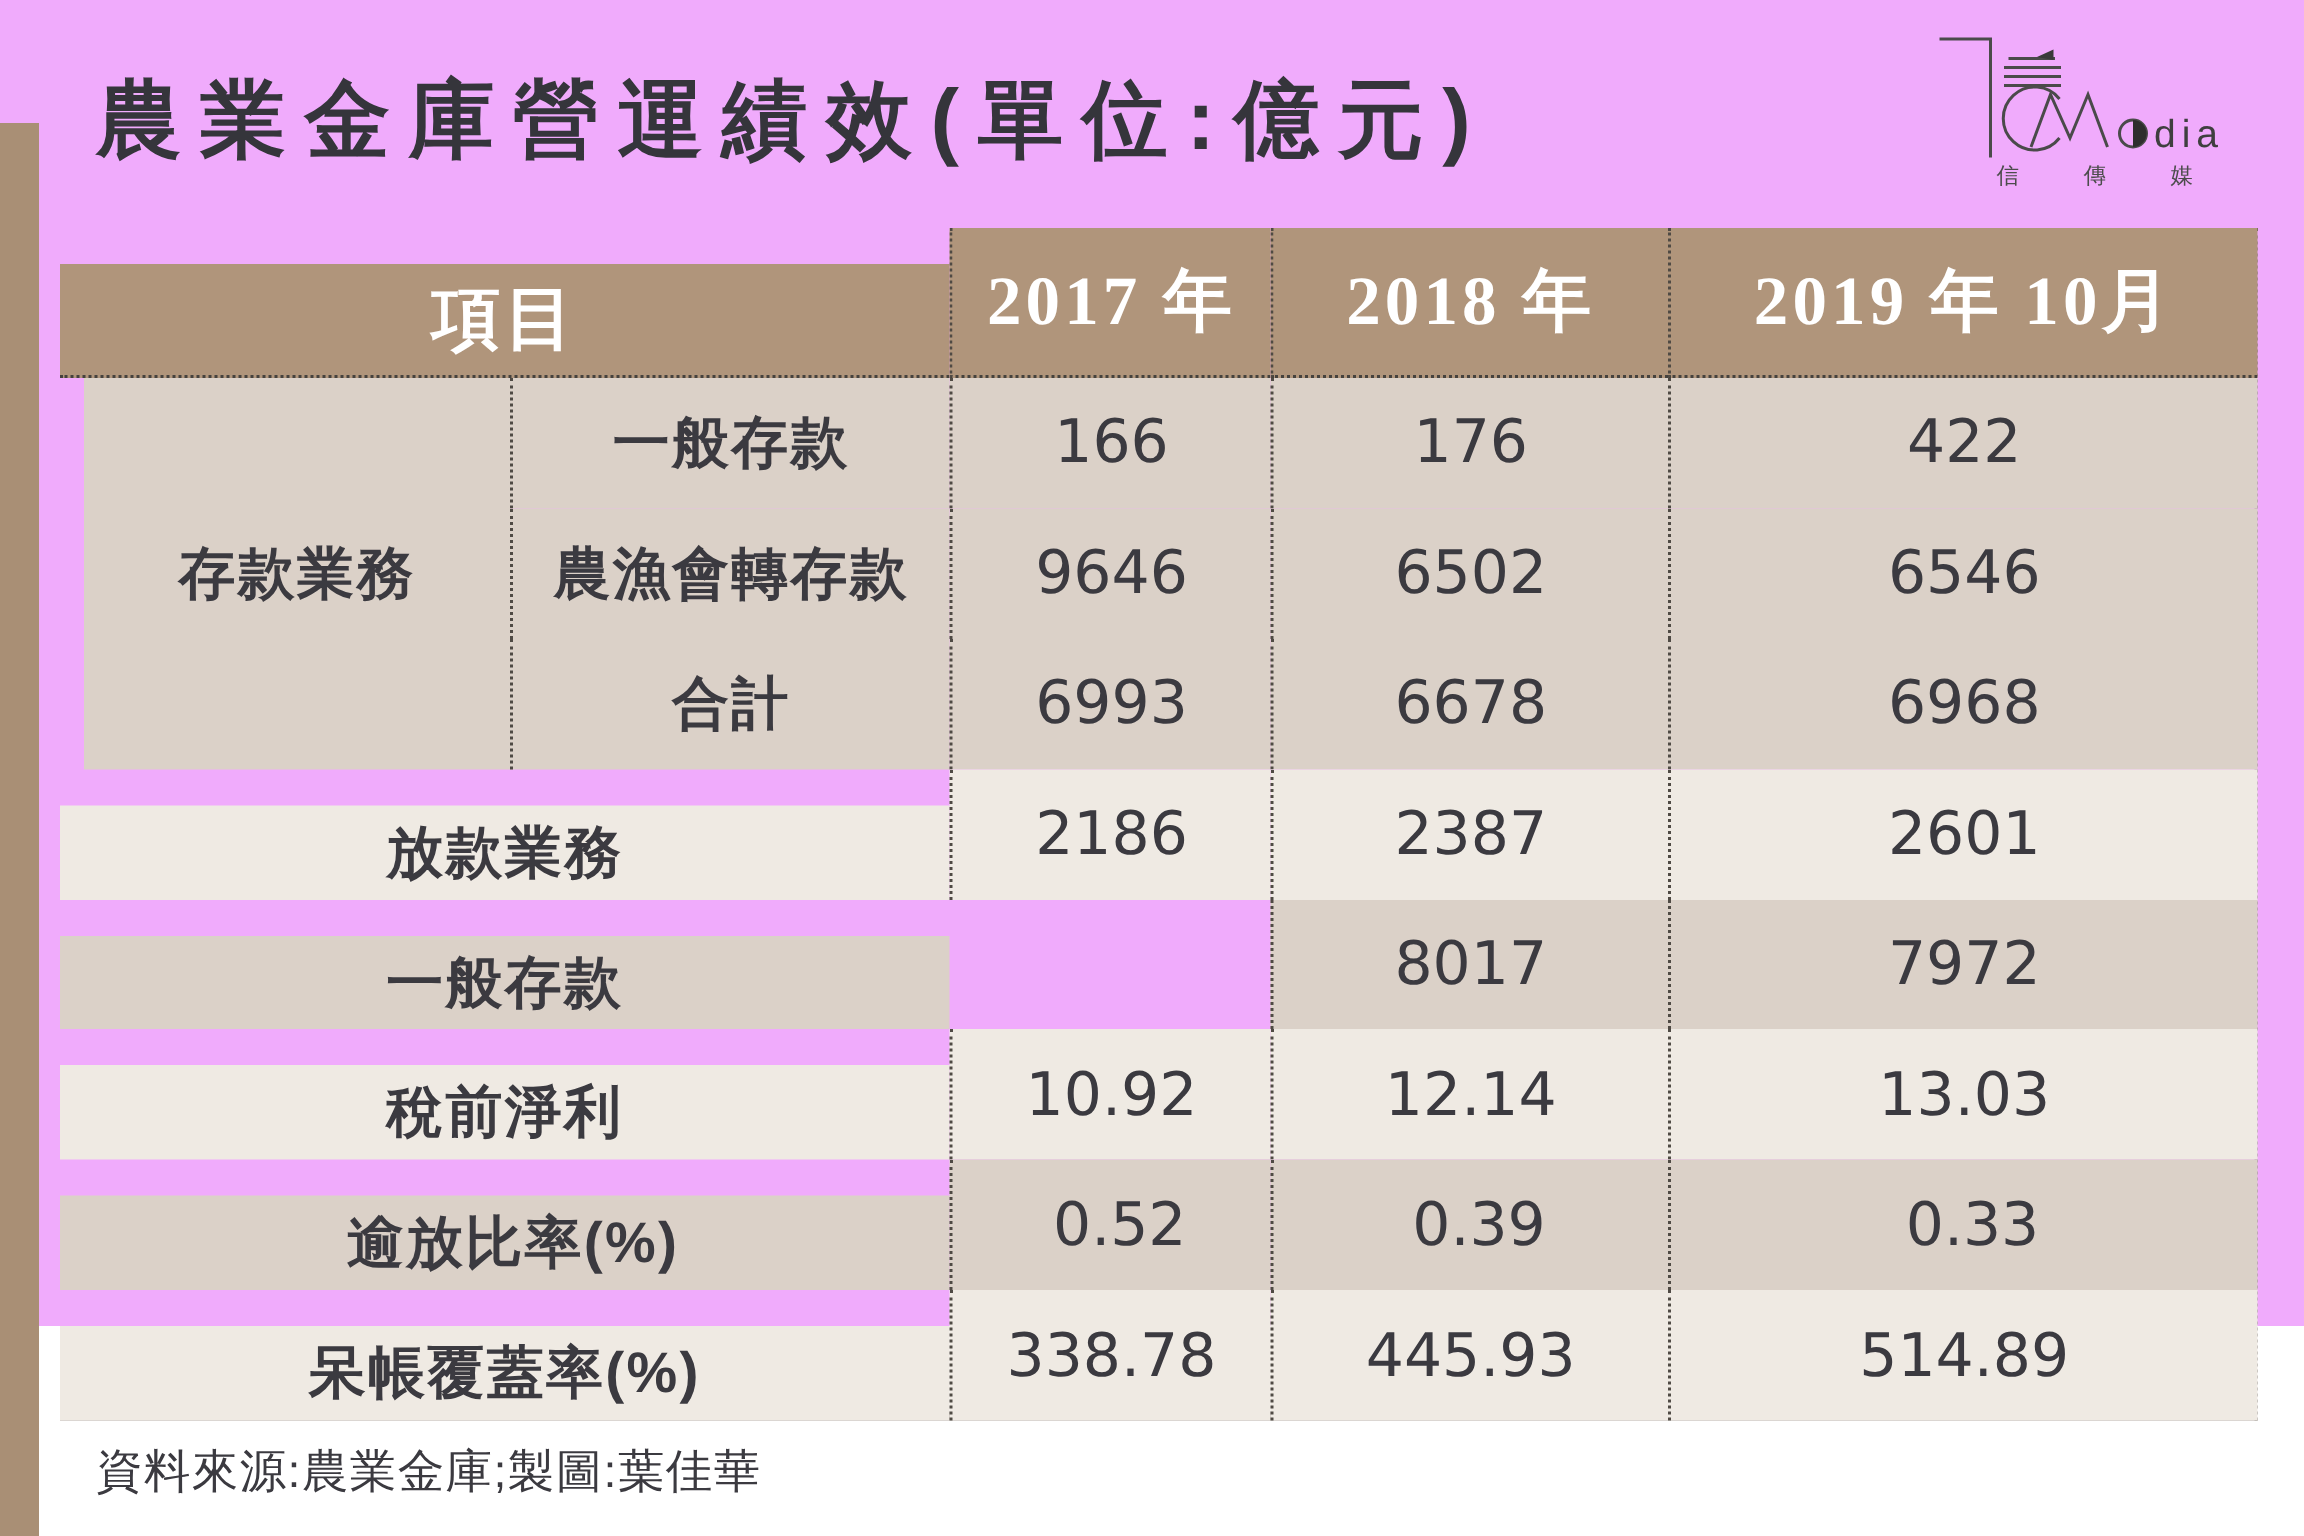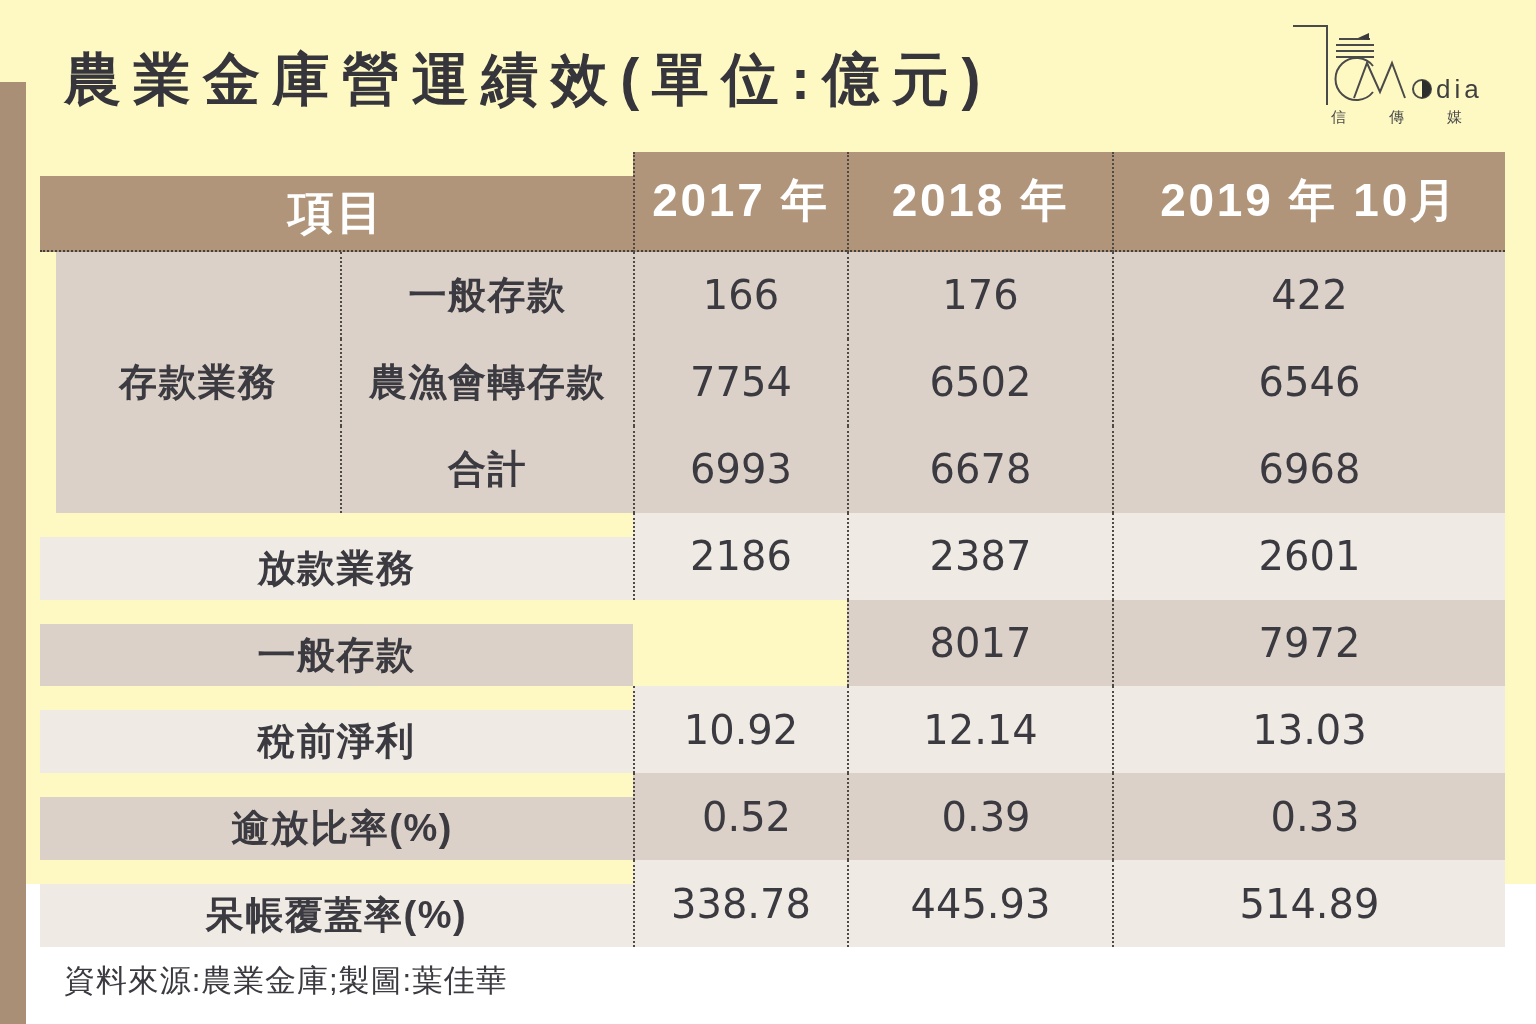--- a/index.html
+++ b/index.html
@@ -1,18 +1,18 @@
 <!DOCTYPE html>
 <html><head>
 <meta charset="utf-8">
 <style>
   * { margin:0; padding:0; box-sizing:border-box; }
   html,body { width:1536px; height:1024px; background:#ffffff; overflow:hidden;
               font-family:"Liberation Sans", sans-serif; }
-  #stage { position:relative; width:1536px; height:884px; background:#fef9c3; }
+  #stage { position:relative; width:1536px; height:884px; background:#f0abfc; }
 
   
   .accent-bar { position:absolute; left:0; top:82px; width:26px; height:942px;
                 background:#a98f75; }
 
   
   .page-title { position:absolute; left:64px; top:42px; width:1200px;
                 font-size:57px; font-weight:bold; letter-spacing:0.22em;
                 color:#35353b; white-space:nowrap; }
 
@@ -25,21 +25,21 @@
                 grid-template-columns:300px 293px 214px 265px 393px;
                 grid-template-rows:100px repeat(8, 86.9px);
                 border-right:2px dotted #4f4a44;
                 border-bottom:6px solid #8d8882; }
   .cell { display:flex; align-items:center; justify-content:center;
           color:#3b3a40; overflow:hidden; }
   .hdr  { background:#b0957b; color:#ffffff; font-size:46px; font-weight:bold;
           border-bottom:2px dotted #45423e; letter-spacing:0.06em; }
   .dark  { background:#dbd1c8; }
   .light { background:#efeae3; }
-  .vline { border-left:2px dotted #4f4a44; }
+  .vline { border-left:2px dotted #4f4a44;font-family:Liberation Serif, serif; }
   .lbl { font-size:38px; font-weight:bold; letter-spacing:0.04em; }
   .val { font-size:40px; font-weight:normal; font-family:"DejaVu Sans", sans-serif; }
 
   
   .c1{grid-column:1;margin-left:16px;} .c2{grid-column:2;} .c3{grid-column:3;} .c4{grid-column:4;} .c5{grid-column:5;text-align:center;}
   .c12{grid-column:1/3;margin-top:24px;}
   .r1{grid-row:1;} .r2{grid-row:2;} .r3{grid-row:3;} .r4{grid-row:4;}
   .r5{grid-row:5;} .r6{grid-row:6;} .r7{grid-row:7;} .r8{grid-row:8;padding-left:11px;} .r9{grid-row:9;}
   .r24{grid-row:2/5;}
 
@@ -85,21 +85,21 @@
     <div class="cell hdr vline c5 r1">2019 年 10月</div>
 
     <div class="cell dark lbl c1 r24">存款業務</div>
 
     <div class="cell dark lbl vline c2 r2">一般存款</div>
     <div class="cell dark val vline c3 r2">166</div>
     <div class="cell dark val vline c4 r2">176</div>
     <div class="cell dark val vline c5 r2">422</div>
 
     <div class="cell dark lbl vline c2 r3">農漁會轉存款</div>
-    <div class="cell dark val vline c3 r3">7754</div>
+    <div class="cell dark val vline c3 r3">9646</div>
     <div class="cell dark val vline c4 r3">6502</div>
     <div class="cell dark val vline c5 r3">6546</div>
 
     <div class="cell dark lbl vline c2 r4">合計</div>
     <div class="cell dark val vline c3 r4">6993</div>
     <div class="cell dark val vline c4 r4">6678</div>
     <div class="cell dark val vline c5 r4">6968</div>
 
     <div class="cell light lbl c12 r5">放款業務</div>
     <div class="cell light val vline c3 r5">2186</div>

